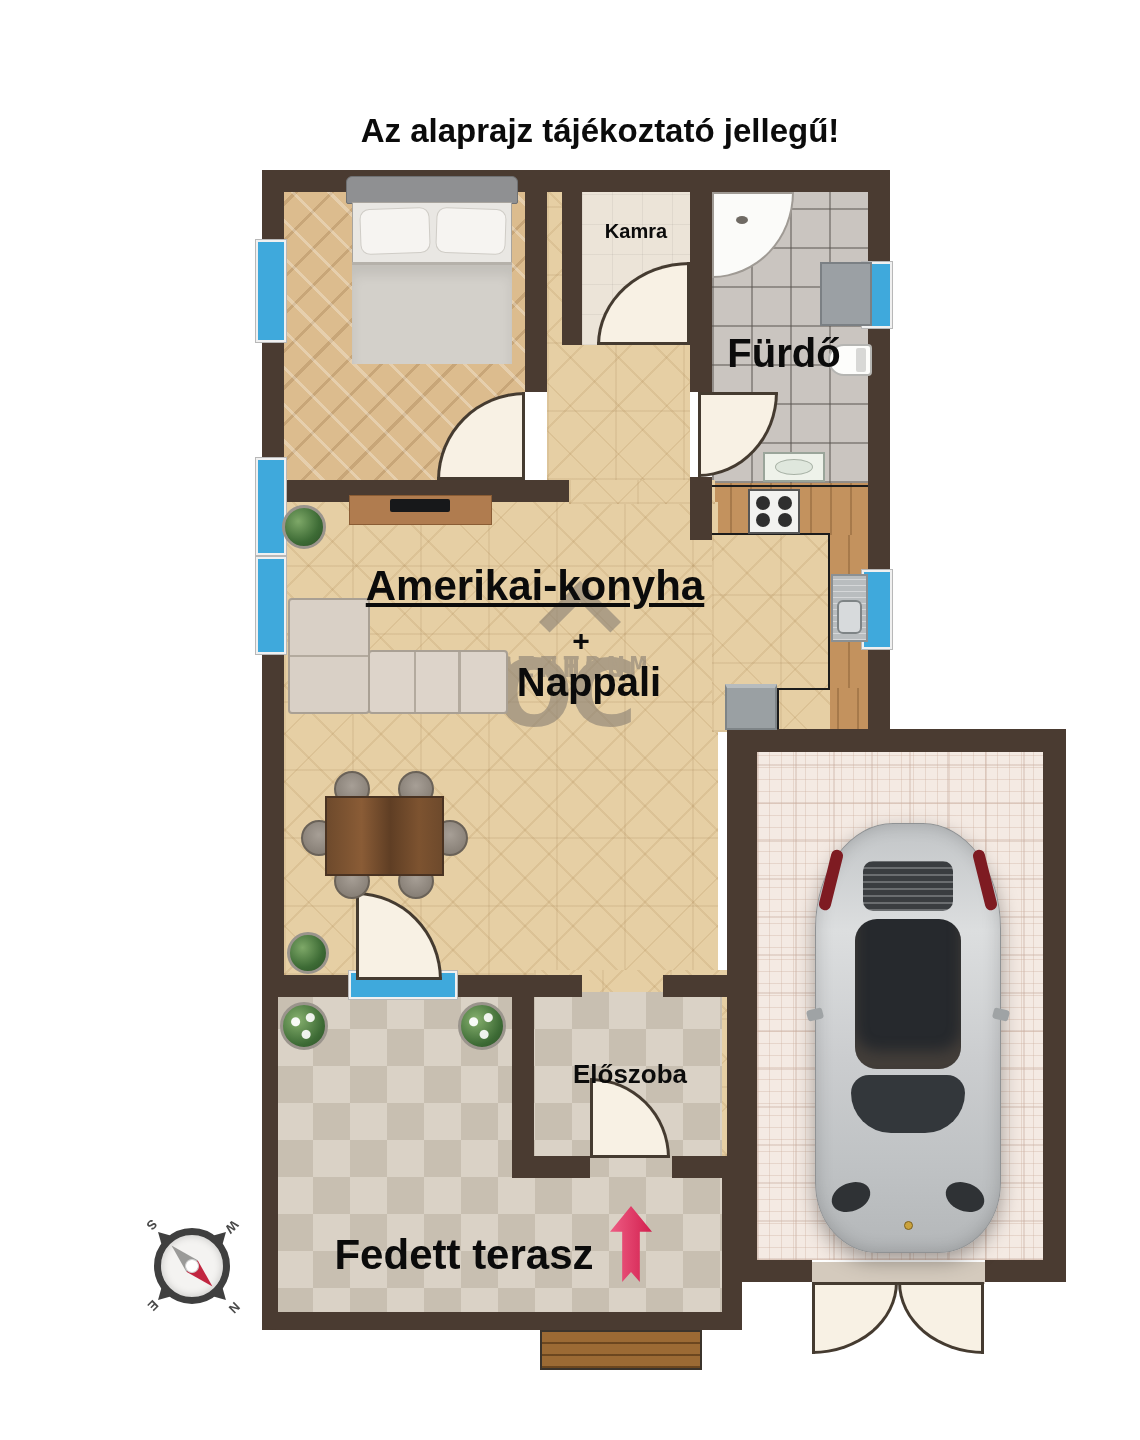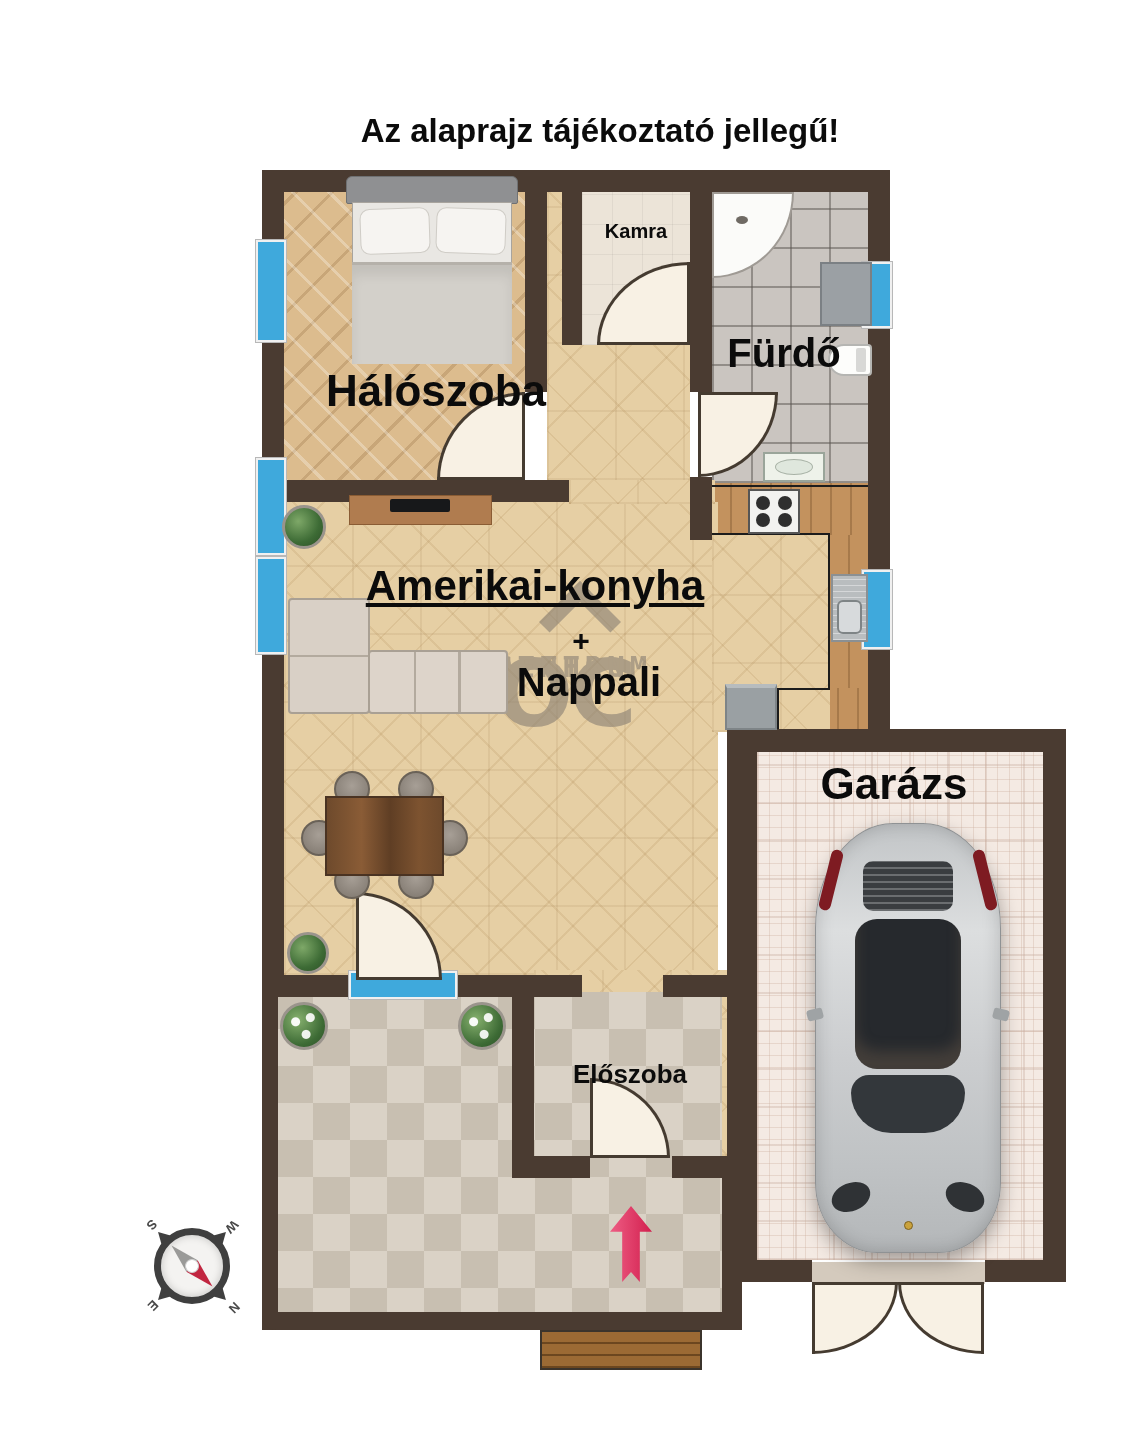--- a/index.html
+++ b/index.html
@@ -214,28 +214,27 @@
   <div style="left:540px;top:1330px;width:162px;height:40px;background:#9b6a34;border:2px solid #3b342c;z-index:5;
        background-image:repeating-linear-gradient(0deg, rgba(60,35,10,.5) 0 2px, transparent 2px 12px);"></div>
 
   <div class="wm" style="left:495px;top:593px;width:170px;height:245px;">
     <span class="chev" style="position:relative;"></span>
     <span class="oc">OC</span>
     <span class="ln">OTTHON</span>
     <span class="ln">CENTRUM</span>
   </div>
 
-  <div class="rlabel" style="left:436px;top:391px;font-size:44px;">Hálószoba</div>
   <div class="rlabel" style="left:636px;top:231px;font-size:20px;">Kamra</div>
   <div class="rlabel" style="left:784px;top:353px;font-size:40px;">Fürdő</div>
   <div class="rlabel" style="left:535px;top:586px;font-size:42px;text-decoration:underline;">Amerikai-konyha</div>
   <div class="rlabel" style="left:581px;top:641px;font-size:30px;">+</div>
   <div class="rlabel" style="left:589px;top:682px;font-size:40px;">Nappali</div>
   <div class="rlabel" style="left:630px;top:1074px;font-size:26px;">Előszoba</div>
-  <div class="rlabel" style="left:894px;top:784px;font-size:44px;">Garázs</div>
+  <div class="rlabel" style="left:464px;top:1255px;font-size:42px;">Fedett terasz</div>
 
   <div style="left:144px;top:1218px;width:96px;height:96px;transform:rotate(135deg);z-index:5;">
     <div class="compass-spike" style="left:39px;top:0px;border-left:9px solid transparent;border-right:9px solid transparent;border-bottom:16px solid #3f3f3f;"></div>
     <div class="compass-spike" style="left:39px;top:80px;border-left:9px solid transparent;border-right:9px solid transparent;border-top:16px solid #3f3f3f;"></div>
     <div class="compass-spike" style="left:0px;top:39px;border-top:9px solid transparent;border-bottom:9px solid transparent;border-right:16px solid #3f3f3f;"></div>
     <div class="compass-spike" style="left:80px;top:39px;border-top:9px solid transparent;border-bottom:9px solid transparent;border-left:16px solid #3f3f3f;"></div>
     <div style="left:10px;top:10px;width:76px;height:76px;border:7px solid #3f3f3f;border-radius:50%;background:#f4f3f1;box-shadow:inset 0 0 8px rgba(0,0,0,.2);"></div>
     <div style="left:40px;top:19px;width:0;height:0;border-left:8px solid transparent;border-right:8px solid transparent;border-bottom:29px solid #c12640;z-index:2;"></div>
     <div style="left:40px;top:48px;width:0;height:0;border-left:8px solid transparent;border-right:8px solid transparent;border-top:29px solid #9a9a98;z-index:2;"></div>
     <div style="left:41px;top:41px;width:14px;height:14px;border-radius:50%;background:#ffffff;border:1px solid #cfcfcf;z-index:3;"></div>

